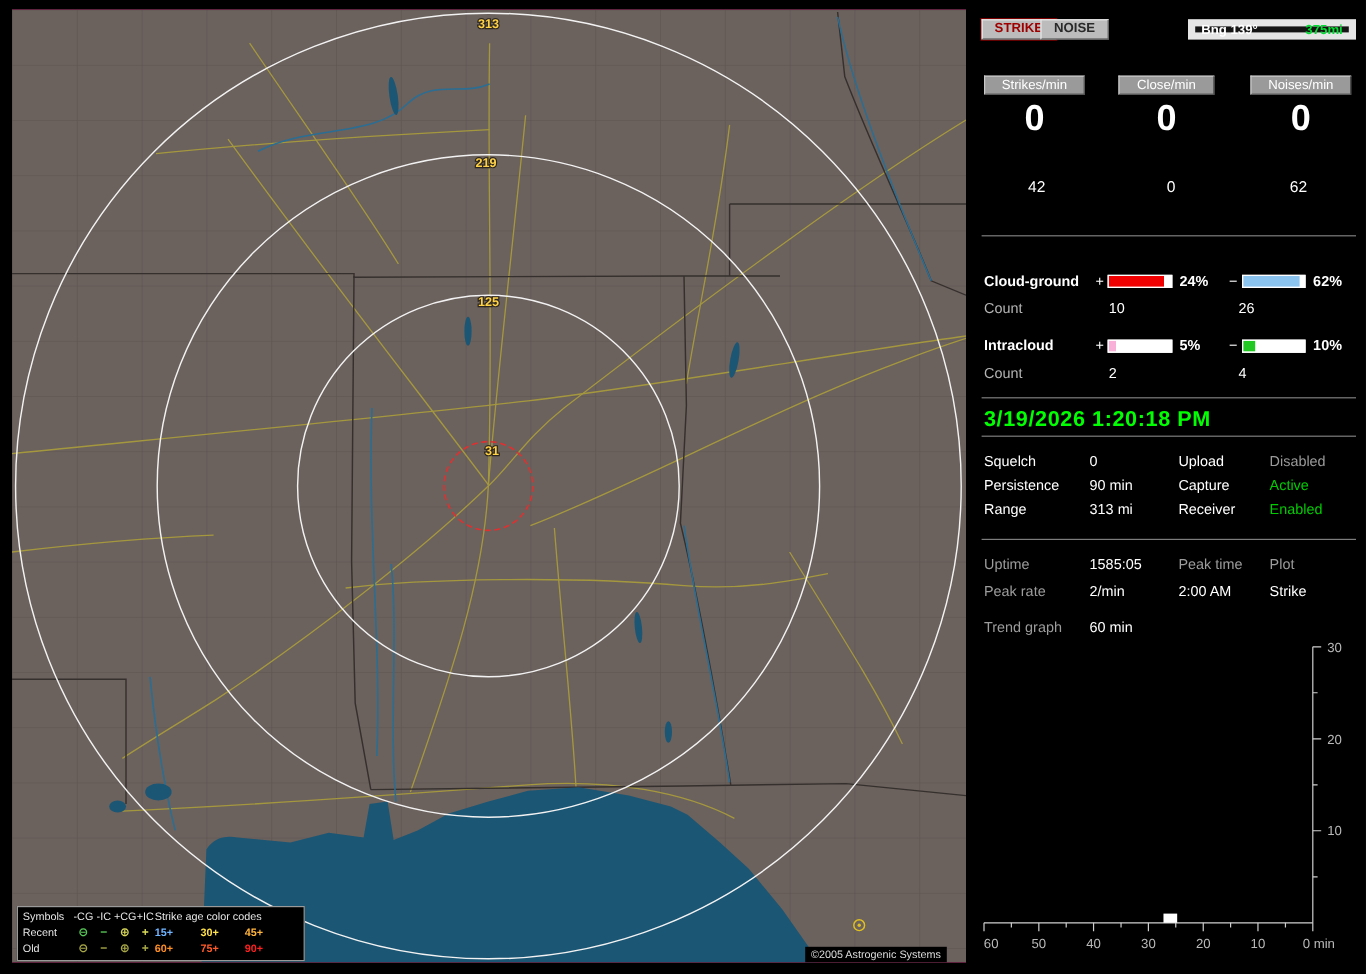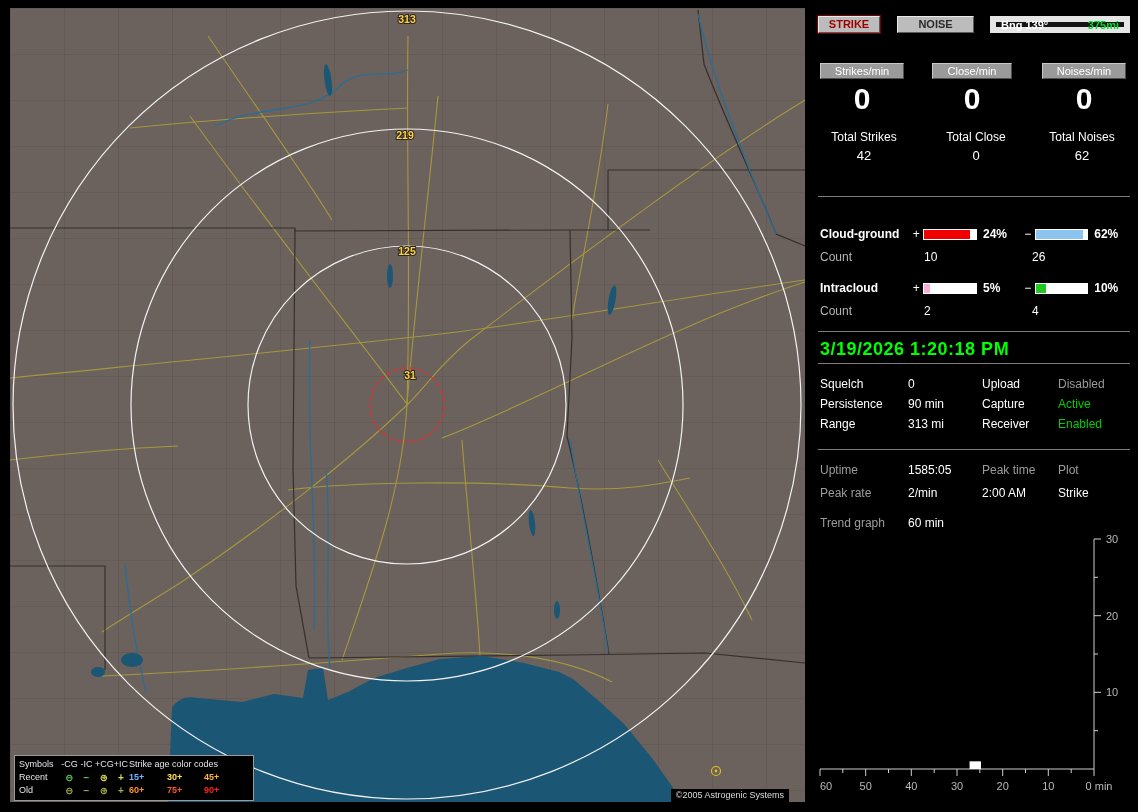--- a/index.html
+++ b/index.html
@@ -24,21 +24,21 @@
 
   
   .sidebar{position:absolute;left:818px;top:0;width:312px;height:812px;font-size:12px}
   .sidebar .row{position:absolute;left:0;width:312px}
   .hr{position:absolute;left:0;width:312px;border-top:1px solid #7d7d7d}
 
   .topbar{top:16px;height:18px}
   .btn{position:absolute;top:0;height:17px;font-size:11px;font-weight:bold;text-align:center;line-height:15px;
     background:#bcbcbc;border:1px solid;border-color:#eaeaea #5a5a5a #5a5a5a #eaeaea;cursor:default}
   .btn-strike{left:0;width:62px;color:#9e0000;box-shadow:0 0 0 1px #7a0000}
-  .btn-noise{left:79px;width:77px;color:#2a2a2a}
+  .btn-noise{left:49px;width:57px;color:#2a2a2a}
   .bngbox{position:absolute;right:0;top:0;width:140px;height:17px;background:#141414;border:6px solid #e5e5e5;
     display:flex;justify-content:space-between;align-items:center;padding:0 5px;font-size:11px;font-weight:bold}
   .bng-dist{color:#00dd33}
 
   .chips-row{top:63px;height:17px}
   .chip{position:absolute;top:0;height:16px;background:#9a9a9a;color:#fff;font-size:11px;text-align:center;
     line-height:15px;border:1px solid;border-color:#c8c8c8 #4f4f4f #4f4f4f #c8c8c8}
   .chip1{left:2px;width:84px}.chip2{left:114px;width:80px}.chip3{left:224px;width:84px}
 
   .rates-row{top:82px;height:36px}
@@ -217,25 +217,20 @@
       <div class="chip chip2">Close/min</div>
       <div class="chip chip3">Noises/min</div>
     </div>
 
     <div class="row rates-row">
       <div class="rate r1">0</div>
       <div class="rate r2">0</div>
       <div class="rate r3">0</div>
     </div>
 
-    <div class="row totlab-row">
-      <div class="tot t1">Total Strikes</div>
-      <div class="tot t2">Total Close</div>
-      <div class="tot t3">Total Noises</div>
-    </div>
     <div class="row totval-row">
       <div class="tot t1">42</div>
       <div class="tot t2">0</div>
       <div class="tot t3">62</div>
     </div>
 
     <div class="hr hr1"></div>
 
 
     <div class="row dist-row dist1">

